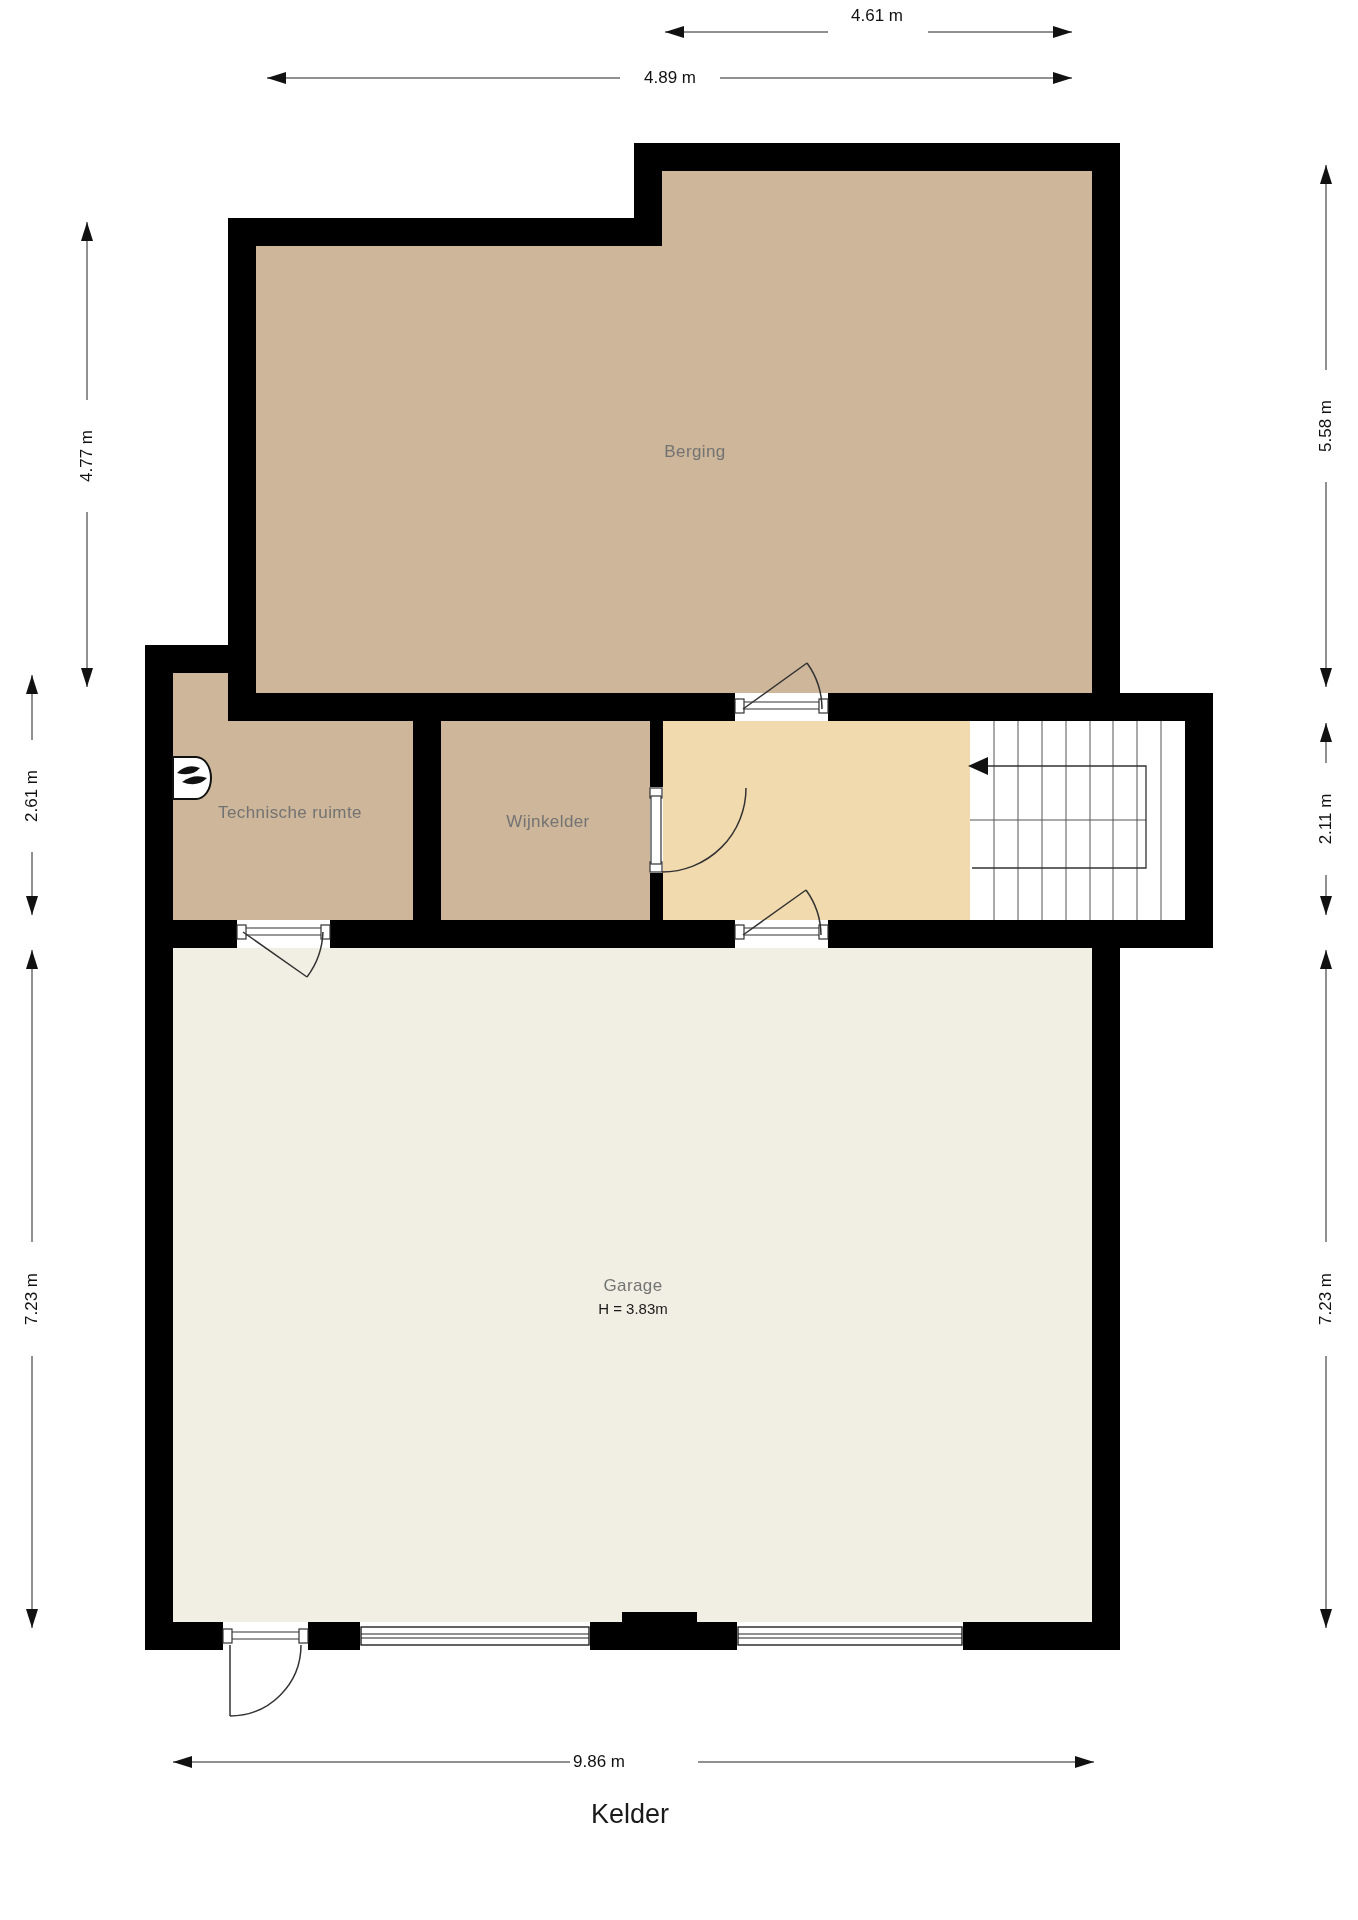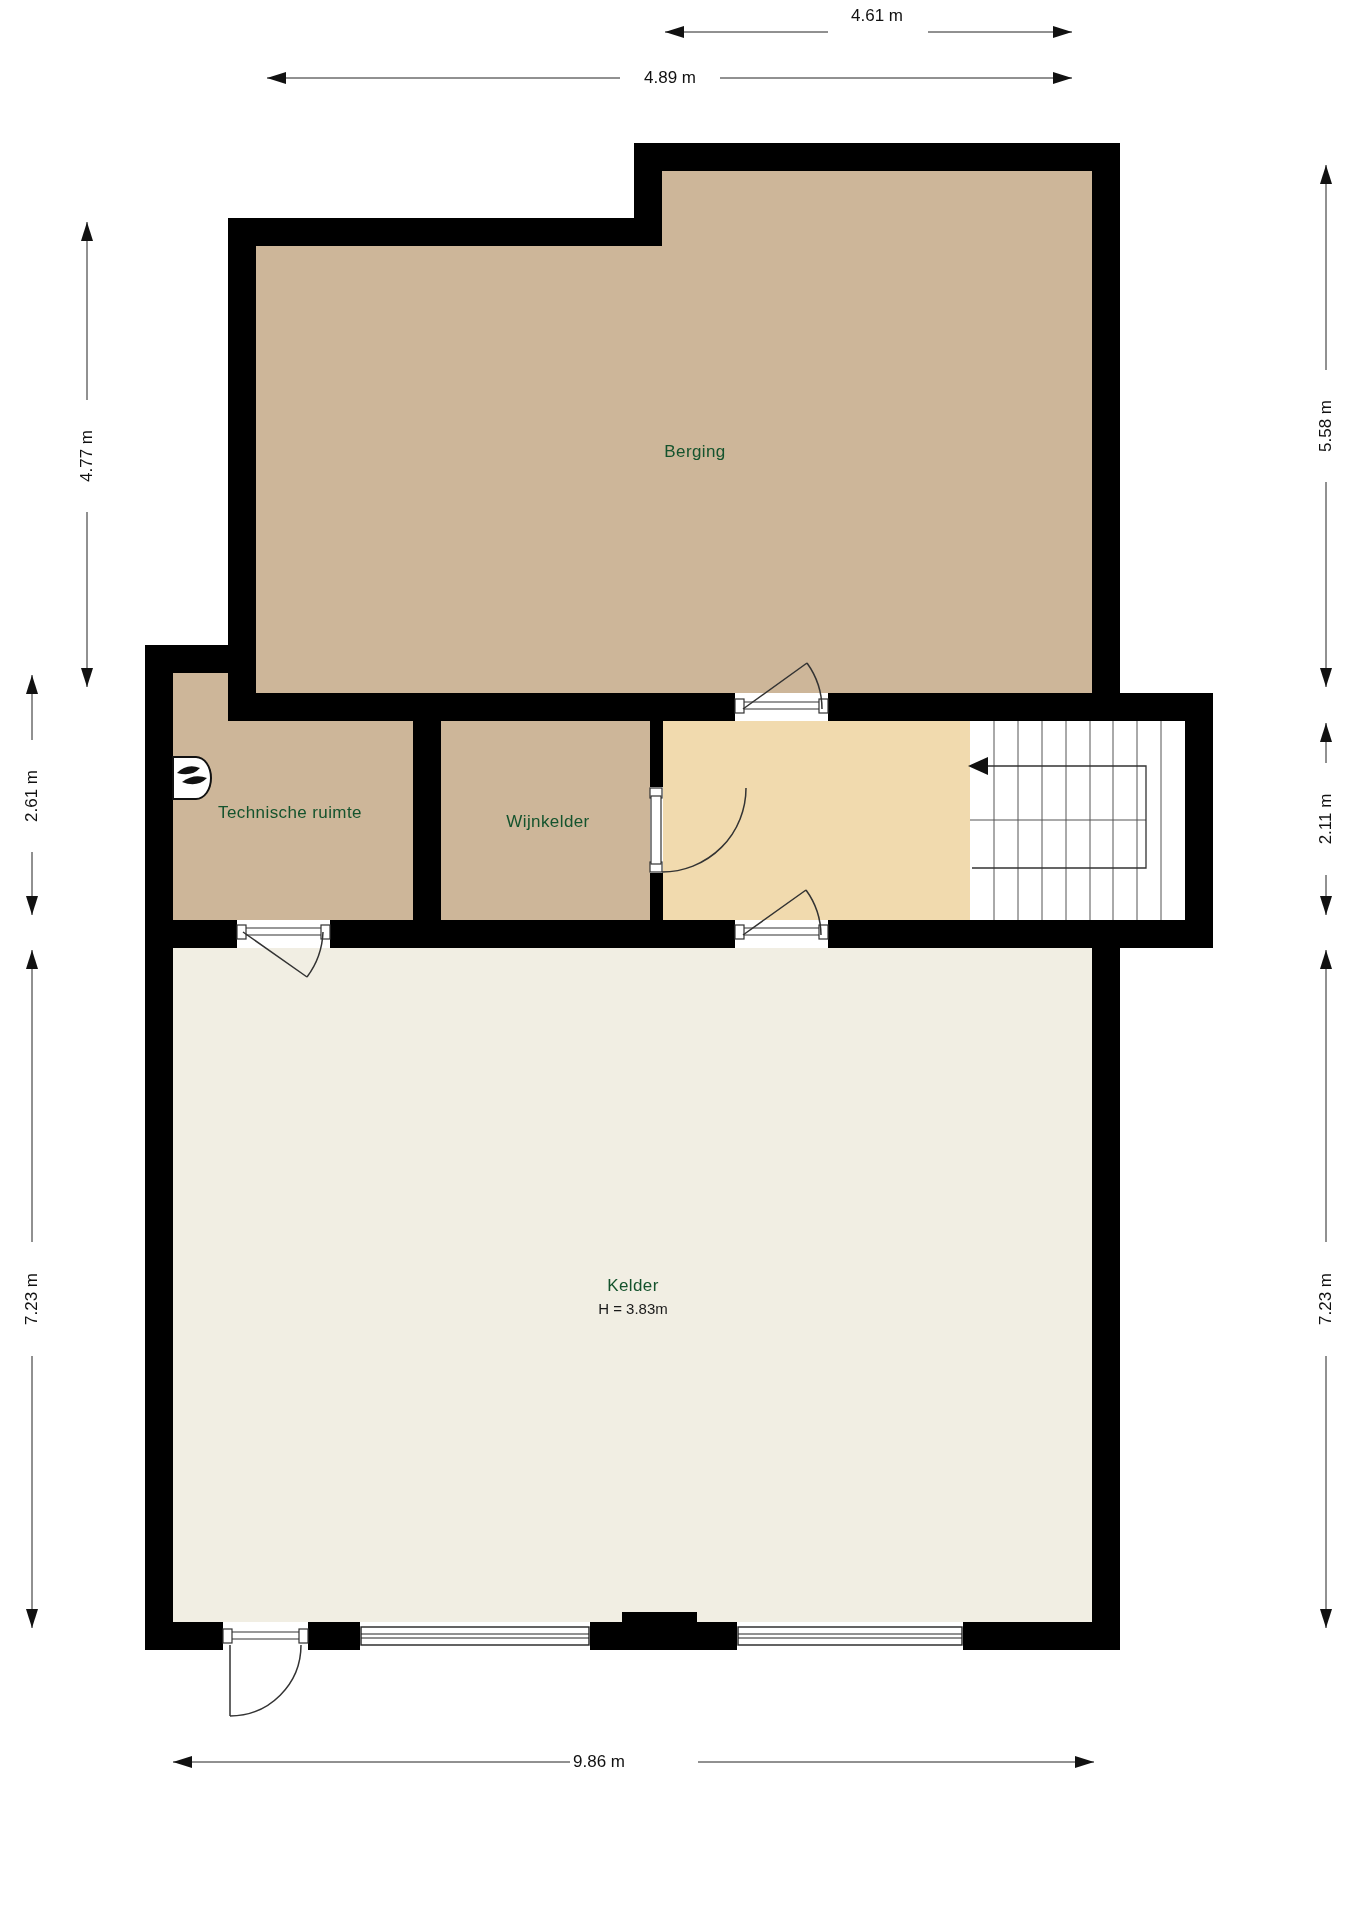--- a/index.html
+++ b/index.html
@@ -9,21 +9,21 @@
   }
   .room{position:absolute;}
   .room.tan{background:var(--color-room_tan,#CDB699);}
   .room.beige{background:var(--color-room_beige,#F1DAAE);}
   .room.cream{background:var(--color-room_cream,#F1EEE3);}
   .room.white{background:#ffffff;}
   .wall{position:absolute;background:var(--color-wall,#000000);}
   .opening{position:absolute;background:#ffffff;}
   .room-label{
     position:absolute;transform:translate(-50%,-50%);
-    font-size:17px;letter-spacing:.4px;white-space:nowrap;color:#14532d;
+    font-size:17px;letter-spacing:.4px;white-space:nowrap;color:#737373;
   }
   .room-sublabel{
     position:absolute;transform:translate(-50%,-50%);
     font-size:15px;white-space:nowrap;color:#1a1a1a;
   }
   .dim-label{
     position:absolute;transform:translate(-50%,-50%);
     font-size:17px;white-space:nowrap;color:#111;background:#fff;padding:0 3px;
   }
   .dim-label.vert{transform:translate(-50%,-50%) rotate(-90deg);}
@@ -229,29 +229,30 @@
       <line class="dimline" x1="173" y1="1762" x2="572" y2="1762"></line>
       <line class="dimline" x1="698" y1="1762" x2="1094" y2="1762"></line>
       <polygon class="dimarrow" points="173,1762 192,1756 192,1768"></polygon>
       <polygon class="dimarrow" points="1094,1762 1075,1756 1075,1768"></polygon>
     </g>
   </svg>
 
   <div class="room-label" style="left:695px;top:452px;">Berging</div>
   <div class="room-label" style="left:290px;top:813px;">Technische ruimte</div>
   <div class="room-label" style="left:548px;top:822px;">Wijnkelder</div>
-  <div class="room-label" style="left:633px;top:1286px;">Kelder</div>
+  <div class="room-label" style="left:633px;top:1286px;">Garage</div>
   <div class="room-sublabel" style="left:633px;top:1308px;">H = 3.83m</div>
 
   <div class="dim-label" style="left:877px;top:16px;">4.61 m</div>
   <div class="dim-label" style="left:670px;top:78px;">4.89 m</div>
   <div class="dim-label vert" style="left:87px;top:456px;">4.77 m</div>
   <div class="dim-label vert" style="left:32px;top:796px;">2.61 m</div>
   <div class="dim-label vert" style="left:32px;top:1299px;">7.23 m</div>
   <div class="dim-label vert" style="left:1326px;top:426px;">5.58 m</div>
   <div class="dim-label vert" style="left:1326px;top:819px;">2.11 m</div>
   <div class="dim-label vert" style="left:1326px;top:1299px;">7.23 m</div>
   <div class="dim-label" style="left:599px;top:1762px;">9.86 m</div>
 
   <div class="title-block">
+    <div>Kelder</div>
   </div>
 
 </div>
 
 </body></html>

